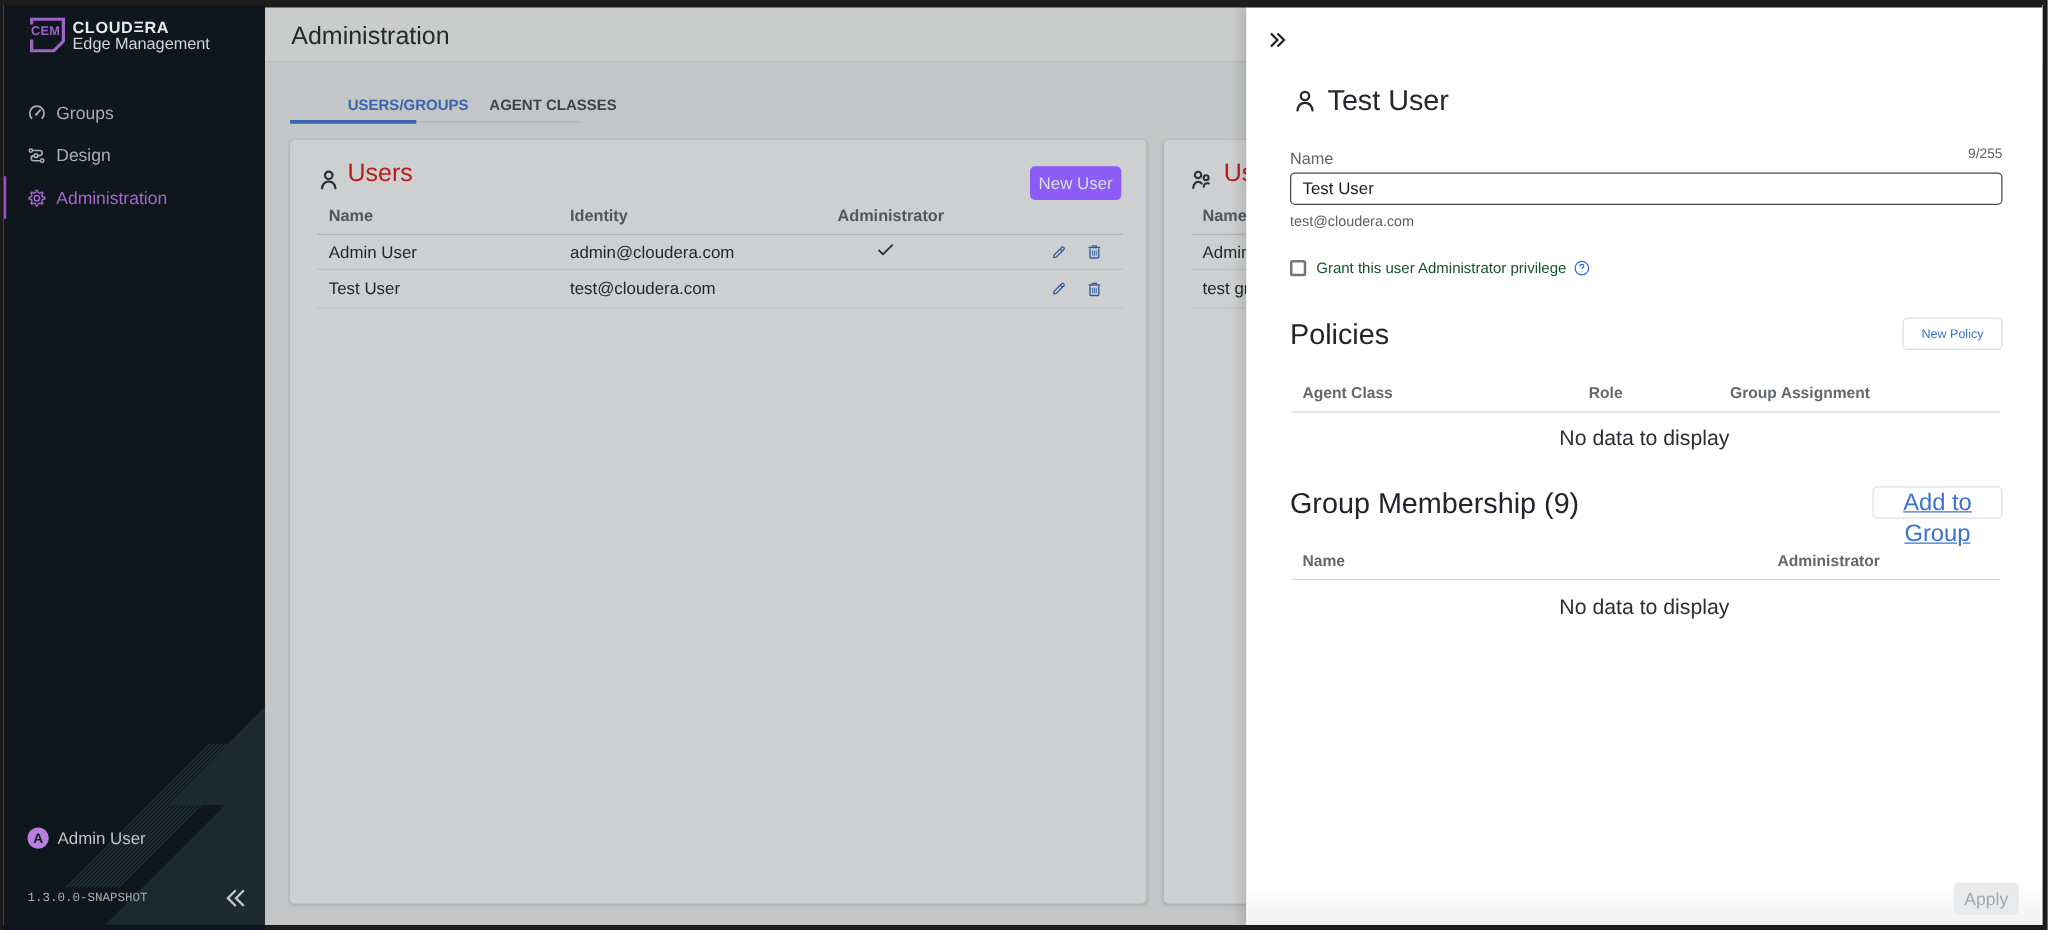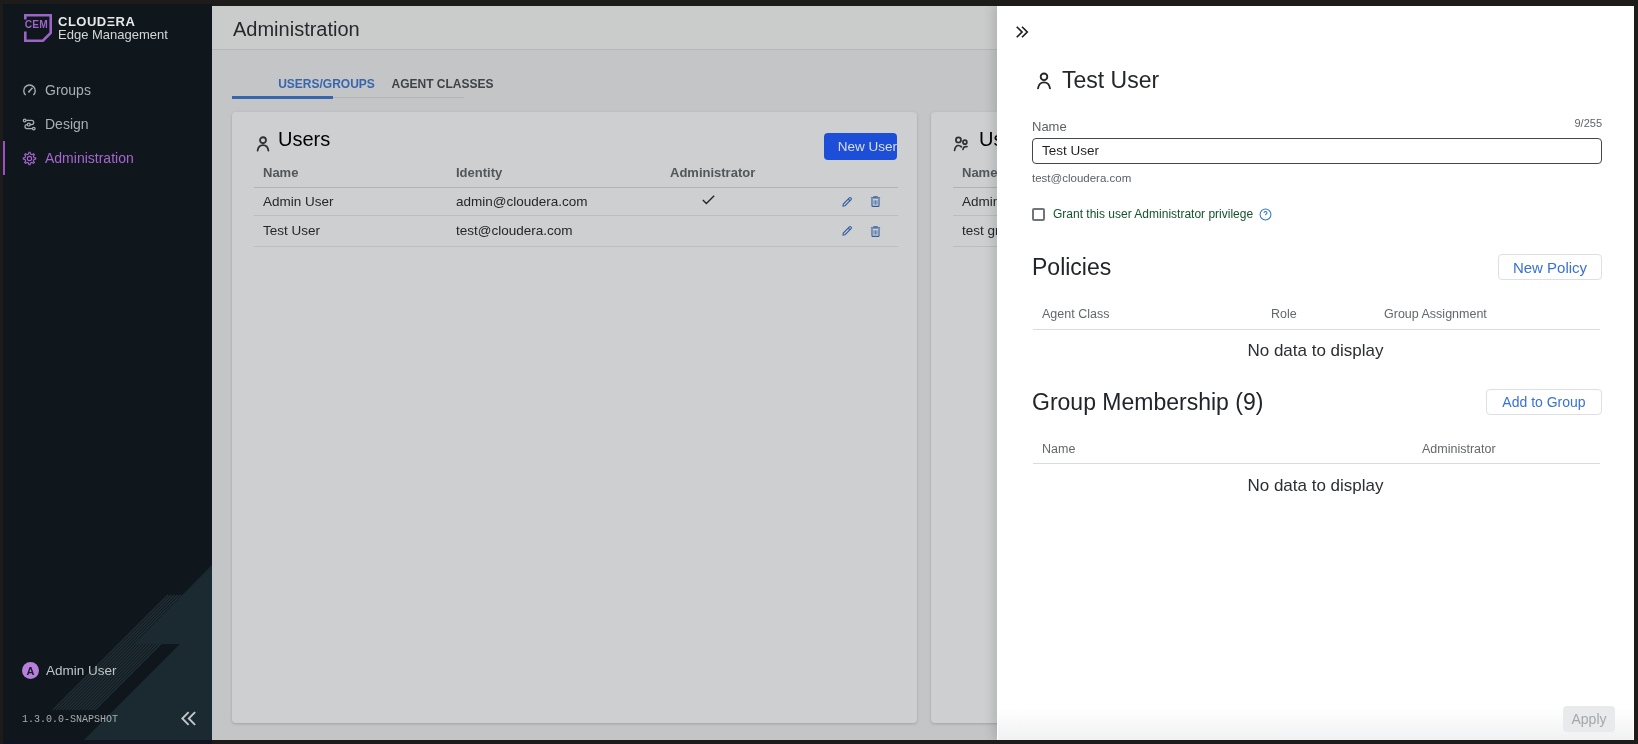--- a/index.html
+++ b/index.html
@@ -34,22 +34,22 @@
   .tab1 { width:101px; color:#3866ae; }
   .tab2 { width:131px; color:#3f4347; }
   .tabline { position:absolute; left:20px; top:93px; width:232px; height:1px; background:#b2b4b6; }
   .tabink { position:absolute; left:20px; top:91.5px; width:101px; height:3px; background:#3866ae; }
 
   .card { position:absolute; top:108px; height:611px; background:#cdcfd0; border-radius:4px; box-shadow:0 1px 3px rgba(0,0,0,0.18); }
   #card1 { left:20px; width:685px; }
   #card2 { left:719px; width:685px; }
   .cardhead { position:absolute; left:18px; top:13px; height:28px; display:flex; align-items:center; }
   .cardhead svg { margin-right:12px; }
-  .cardtitle { font-size:20px; color:#000000;text-align:center; }
-  .btn-primary { position:absolute; right:20px; top:21px; width:73px; height:27px; background:#1d4ed8; border-radius:4px; color:#d9dee5; font-size:13.5px; text-align:right; line-height:27px; }
+  .cardtitle { font-size:20px; color:#b91c1c;text-align:center; }
+  .btn-primary { position:absolute; right:20px; top:21px; width:73px; height:27px; background:#8b5cf6; border-radius:4px; color:#d9dee5; font-size:13.5px; text-align:center; line-height:27px; }
   table.users { position:absolute; left:22px; top:47px; width:644px; border-collapse:collapse; table-layout:fixed; }
   table.users th { font-size:13px; font-weight:bold; color:#51575a; text-align:left; padding:0 0 0 9px; height:27px; }
   table.users td { font-size:13.5px; color:#24282a; padding:0 0 0 9px; }
   table.users tr.hr { border-bottom:1px solid #b0b3b5; }
   table.users tr.r1 { border-bottom:1px solid #bbbebf; height:28px; }
   table.users tr.r2 { border-bottom:1px solid #bbbebf; height:31px; }
   .rowicons { text-align:right; padding-right:16px !important; } .rowicons svg { margin-left:12px; vertical-align:middle; }
 
   
   #drawer { position:absolute; left:994px; top:0; width:637px; height:736px; background:#ffffff; box-shadow:-4px 0 10px rgba(0,0,0,0.13); }
@@ -59,21 +59,21 @@
   .dtitle span { font-size:23px; color:#24272b; }
   .flabel { position:absolute; left:35px; top:115px; font-size:13px; color:#5c6267; }
   .fcount { position:absolute; right:32px; top:113px; font-size:11px; color:#5f6368; }
   .finput { position:absolute; left:35px; top:134px; width:570px; height:26px; border:1px solid #43474c; border-radius:4px; font-size:13.5px; color:#1d2023; padding-left:9px; line-height:24px; background:#fff; }
   .fhelp { position:absolute; left:35px; top:168px; font-size:11.5px; color:#5a6065; }
   .checkrow { position:absolute; left:35px; top:203px; display:flex; align-items:center; }
   .cbox { width:13px; height:13px; border:2px solid #70757a; border-radius:2px; margin-right:8px; }
   .checkrow label { font-size:12px; color:#14532d; margin-right:6px; }
   .section { position:absolute; left:35px; font-size:23px; color:#212529; }
   .btn-outline { position:absolute; border:1px solid #dde0e3; border-radius:4px; background:#fff; color:#3a72d0; font-size:14px; text-align:center; }
-  .thead { position:absolute; font-size:12.5px; font-weight:normal; color:#63686d; }
+  .thead { position:absolute; font-size:12.5px; font-weight:bold; color:#63686d; }
   .tline { position:absolute; left:36px; width:567px; height:1px; background:#d9dbdd; }
   .nodata { position:absolute; left:35px; width:567px; text-align:center; font-size:17px; color:#2b2f33; }
   .dfoot { position:absolute; left:1px; bottom:0; width:635px; height:32px; background:linear-gradient(to bottom, rgba(255,255,255,0), #f0f1f2); }
   .btn-apply { position:absolute; right:19px; bottom:8px; width:52px; height:26px; background:#e9eaec; border-radius:4px; color:#a2a8ad; font-size:14px; text-align:center; line-height:26px; }
 </style>
 </head>
 <body>
 <div id="app">
 
   <div id="sidebar">
@@ -273,29 +273,29 @@
       <div class="cbox"></div>
       <label>Grant this user Administrator privilege</label>
       <svg width="13" height="13" viewBox="0 0 24 24" fill="none" stroke="#2e6fd3" stroke-width="1.9">
           <circle cx="12" cy="12" r="10"></circle>
           <path d="M9.2,9.2 C9.2,7.6 10.4,6.6 12,6.6 C13.6,6.6 14.8,7.7 14.8,9.1 C14.8,10.9 12,11.2 12,13.4" fill="none"></path>
           <circle cx="12" cy="17" r="0.6" fill="#2e6fd3" stroke="none"></circle>
         </svg>
     </div>
 
     <div class="section" style="top:250px;">Policies</div>
-    <div class="btn-outline" style="right:32px; top:250px; width:104px; height:26px; line-height:25px; font-size:15px;">New Policy</div>
+    <div class="btn-outline" style="right:32px; top:250px; width:80px; height:26px; line-height:25px; font-size:10px;">New Policy</div>
     <div class="thead" style="left:45px; top:303px;">Agent Class</div>
     <div class="thead" style="left:274px; top:303px;">Role</div>
     <div class="thead" style="left:387px; top:303px;">Group Assignment</div>
     <div class="tline" style="top:325px;"></div>
     <div class="nodata" style="top:337px;">No data to display</div>
 
     <div class="section" style="top:385px;">Group Membership (9)</div>
-    <div class="btn-outline" style="right:32px; top:385px; width:116px; height:26px; line-height:25px; font-size:14px;">Add to Group</div>
+    <div class="btn-outline" style="right:32px; top:385px; width:104px; height:26px; line-height:25px; font-size:19px;text-decoration:underline;">Add to Group</div>
     <div class="thead" style="left:45px; top:438px;">Name</div>
     <div class="thead" style="left:425px; top:438px;">Administrator</div>
     <div class="tline" style="top:459px;"></div>
     <div class="nodata" style="top:472px;">No data to display</div>
 
     <div class="dfoot"></div>
     <div class="btn-apply">Apply</div>
   </div>
 </div>
 <div style="position:absolute; left:3px; top:740px; width:209px; height:4px; background:#0f1420;"></div>

